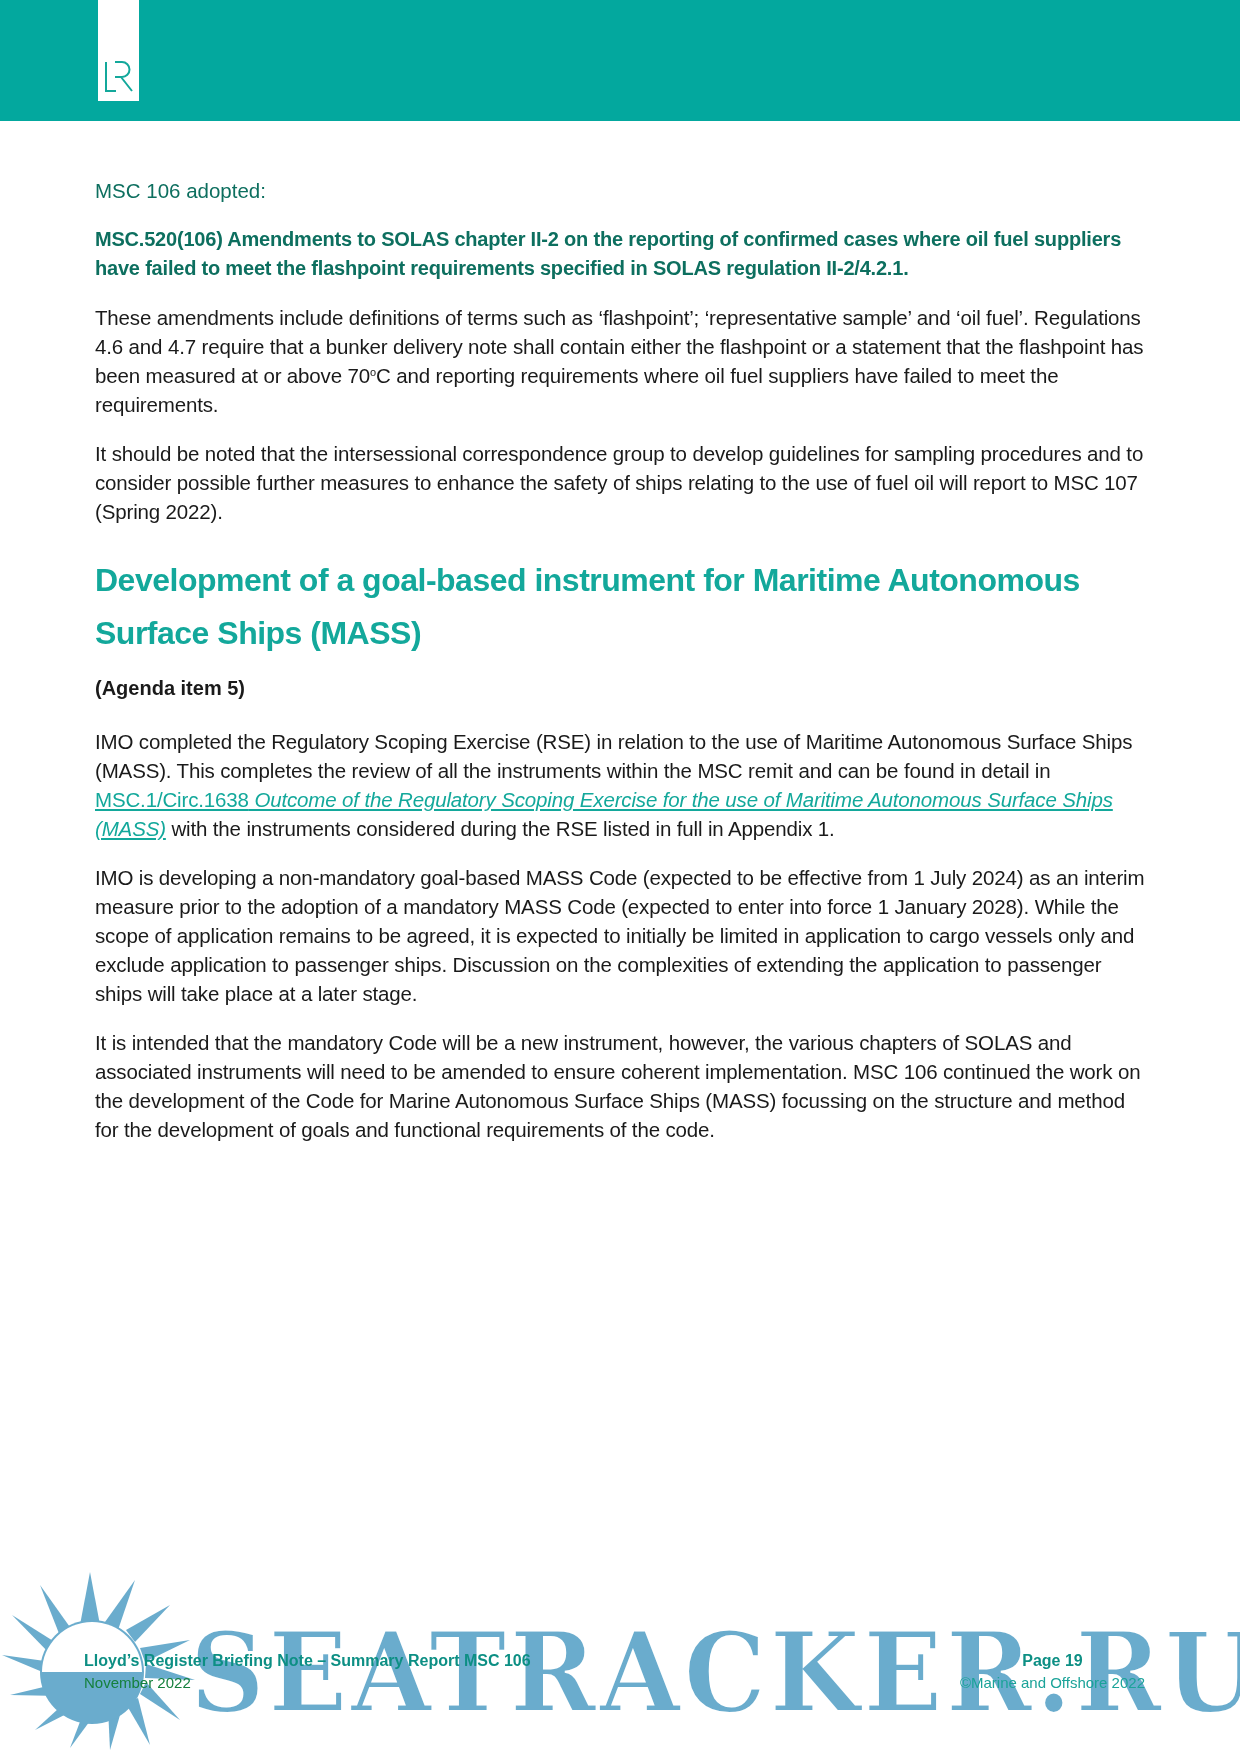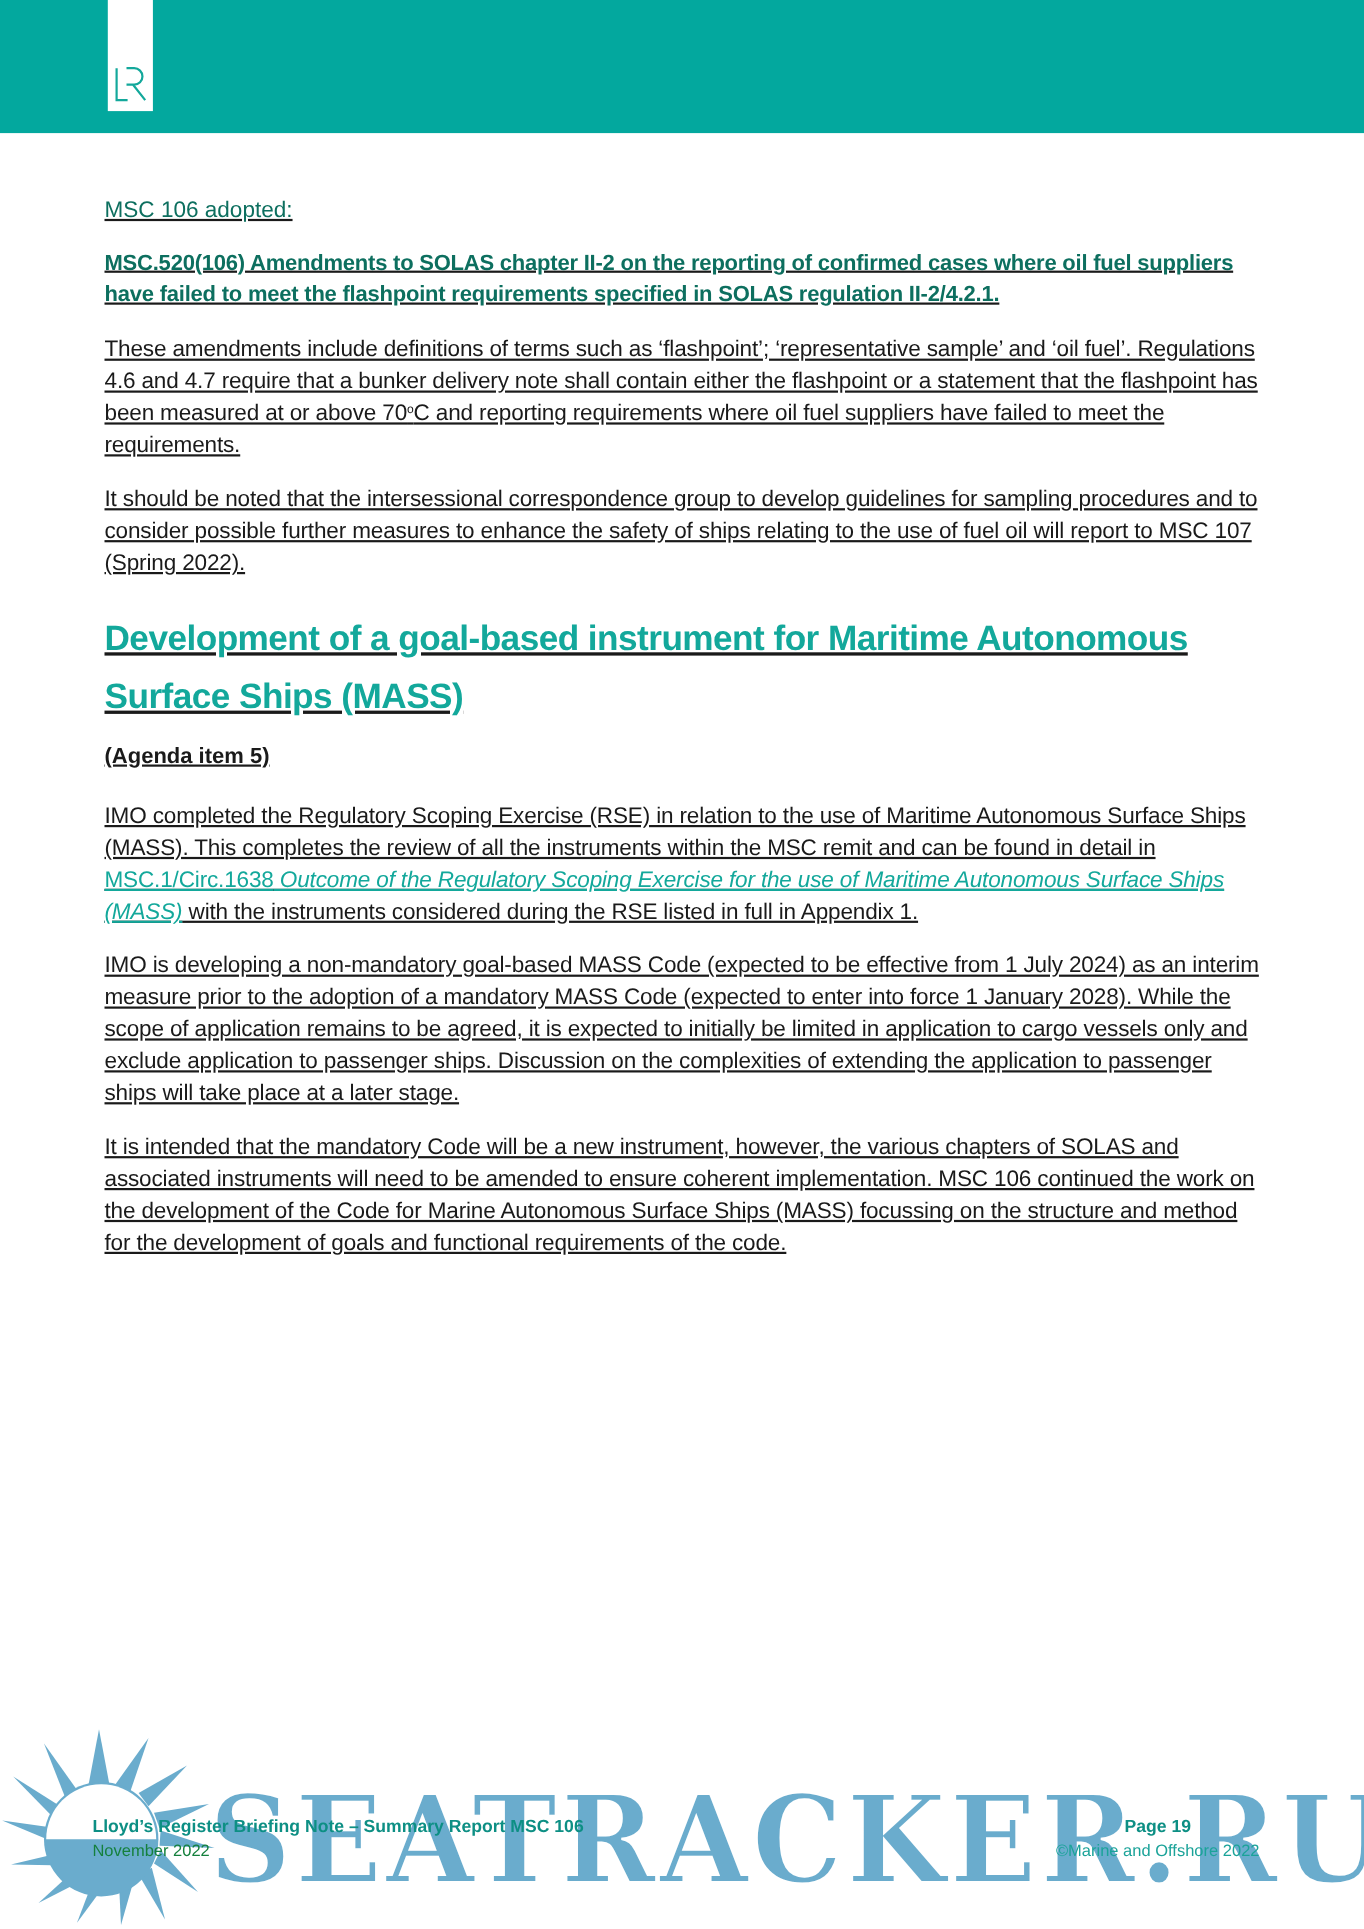--- a/index.html
+++ b/index.html
@@ -12,21 +12,21 @@
   .header {
     position: absolute; left: 0; top: 0; width: 1240px; height: 121px;
     background: #03a89e;
   }
   .logo-block {
     position: absolute; left: 98px; top: 0; width: 41px; height: 101px;
     background: #ffffff;
   }
   .logo-block svg { position: absolute; left: 6px; top: 60px; }
   .content {
-    position: absolute; left: 95px; top: 176px; width: 1050px; text-decoration: underline;
+    position: absolute; left: 95px; top: 176px; width: 1050px;
   }
   .p {
     font-size: 20.5px; line-height: 29px; margin: 0 0 20px 0;
     color: #1a1a1a; letter-spacing: -0.15px;
   }
   .teal-label { color: #0d6f5f; }
   .intro { font-size: 20.5px; line-height: 29px; margin: 0 0 20px 0; color: #0d6f5f; }
   .bold-teal {
     font-weight: bold; color: #0d6f5f; font-size: 20px; line-height: 29px;
     margin: 0 0 20px 0; letter-spacing: -0.2px;

